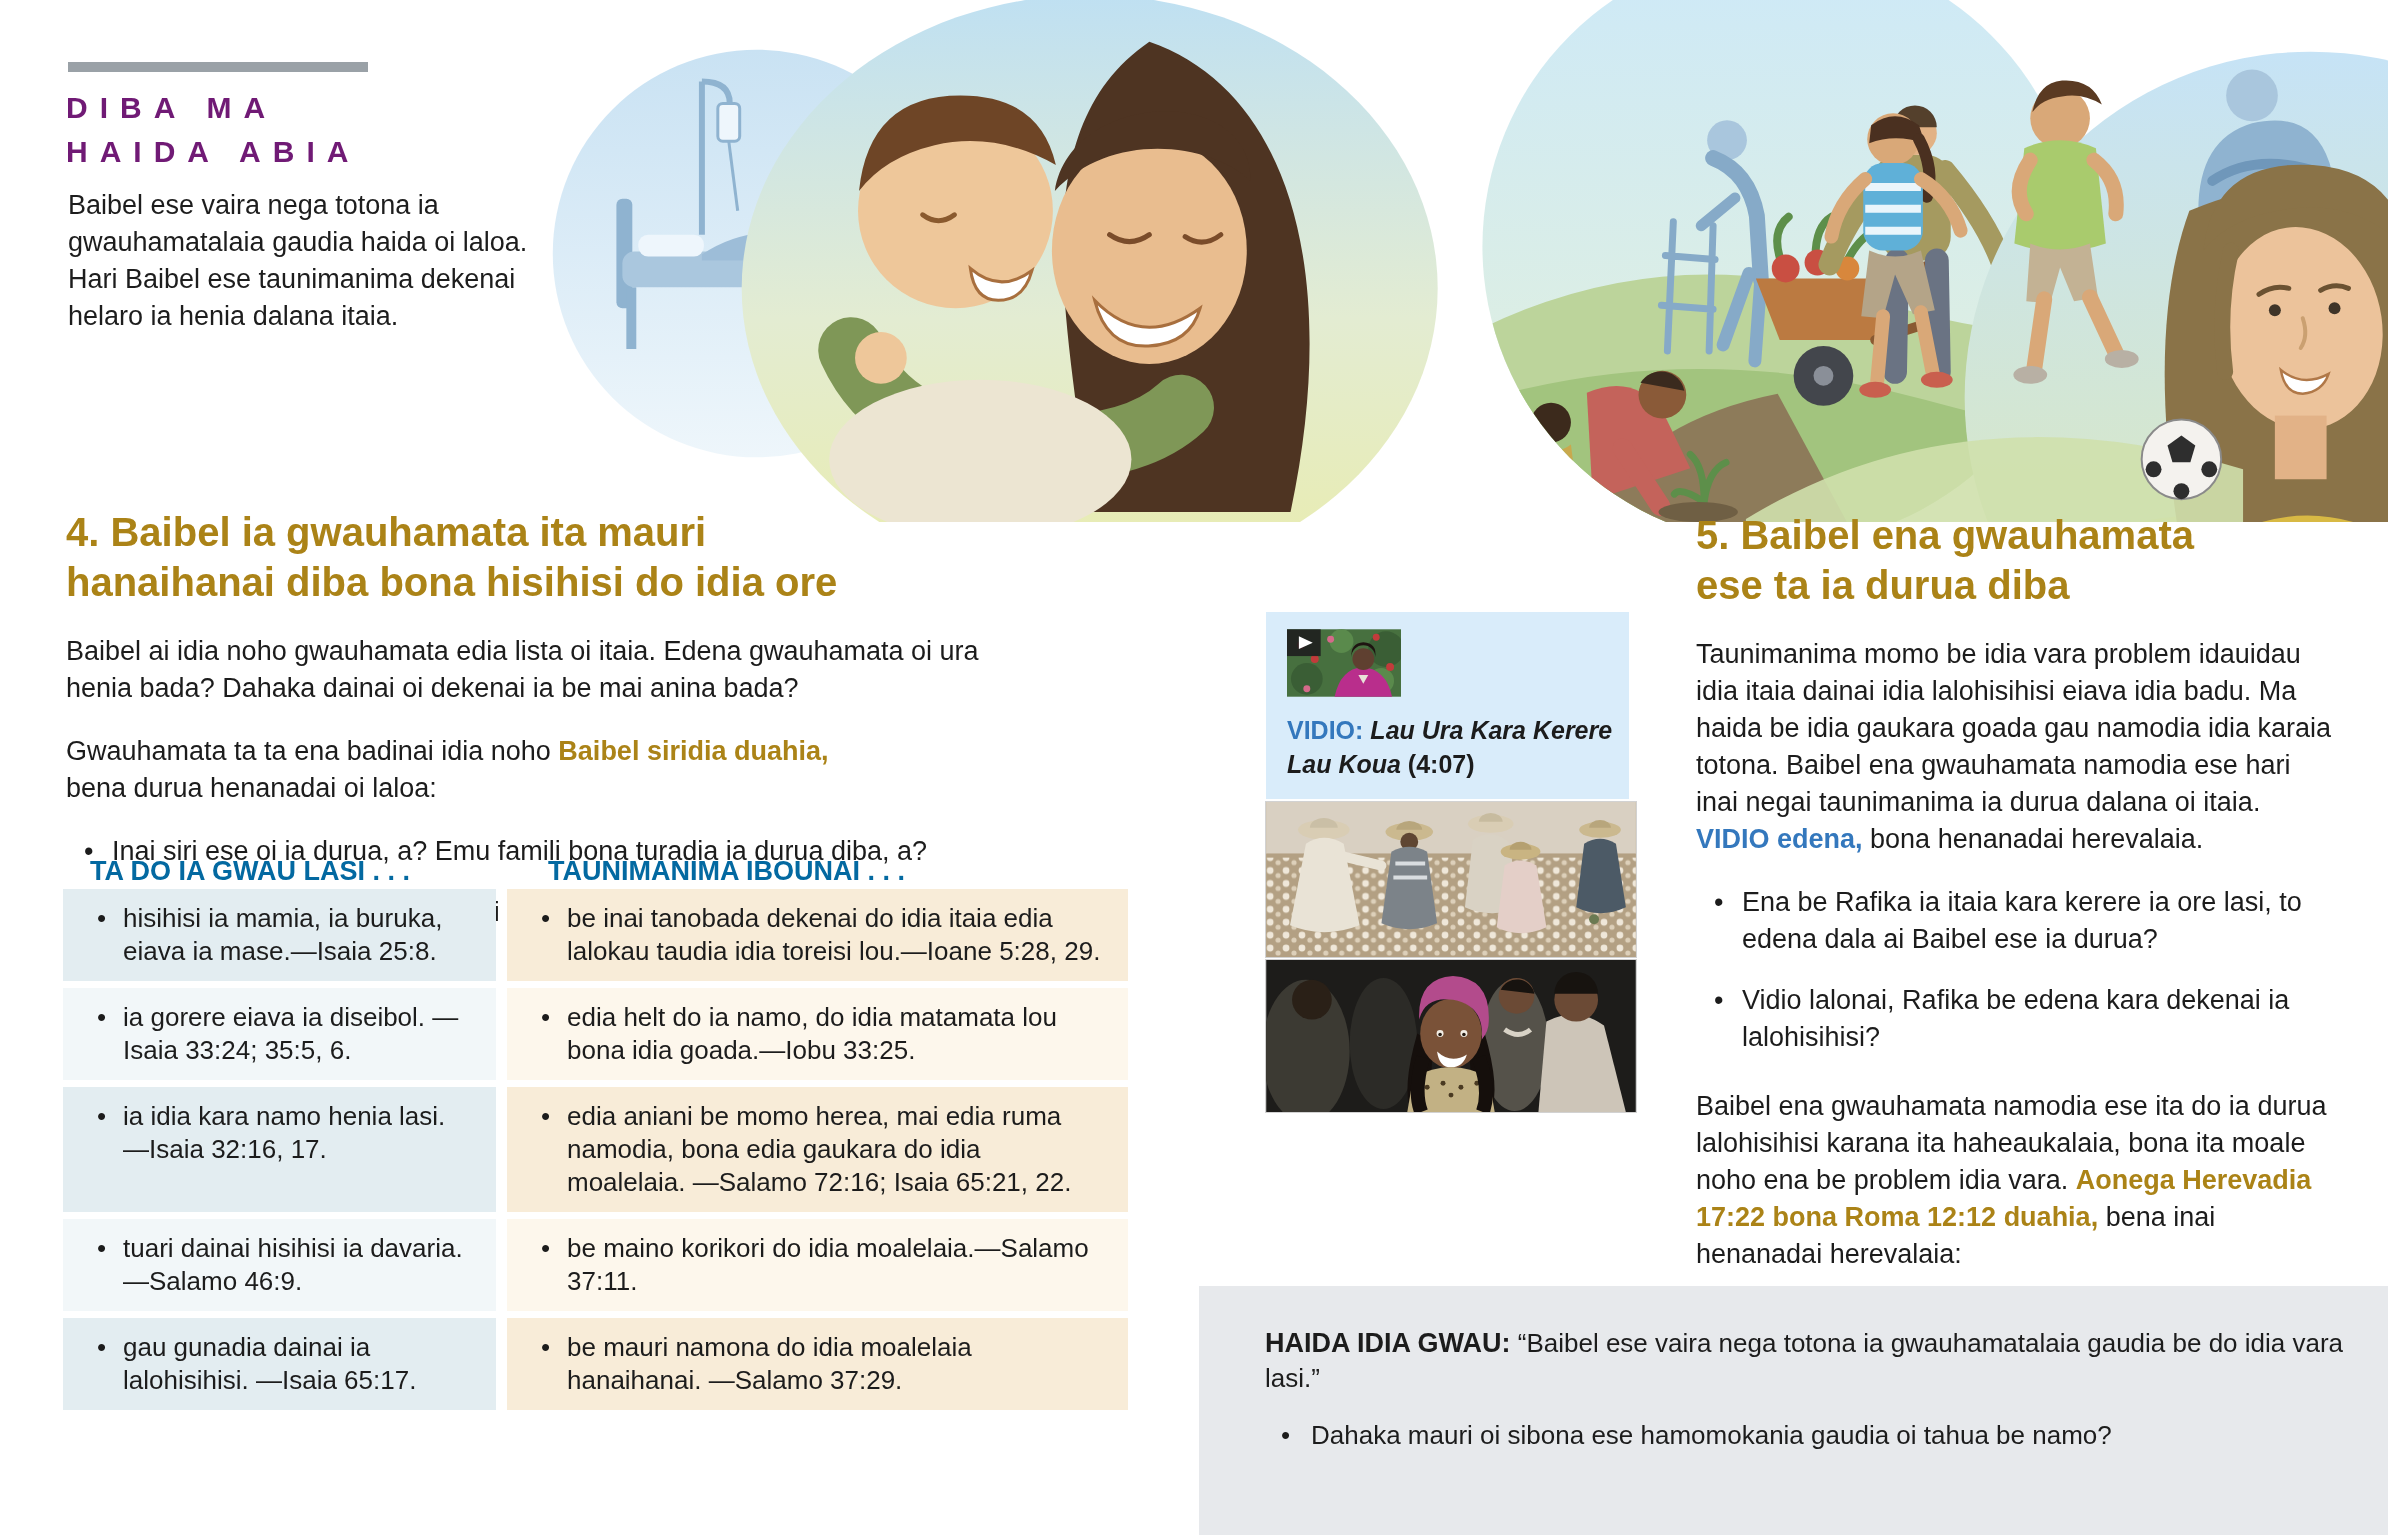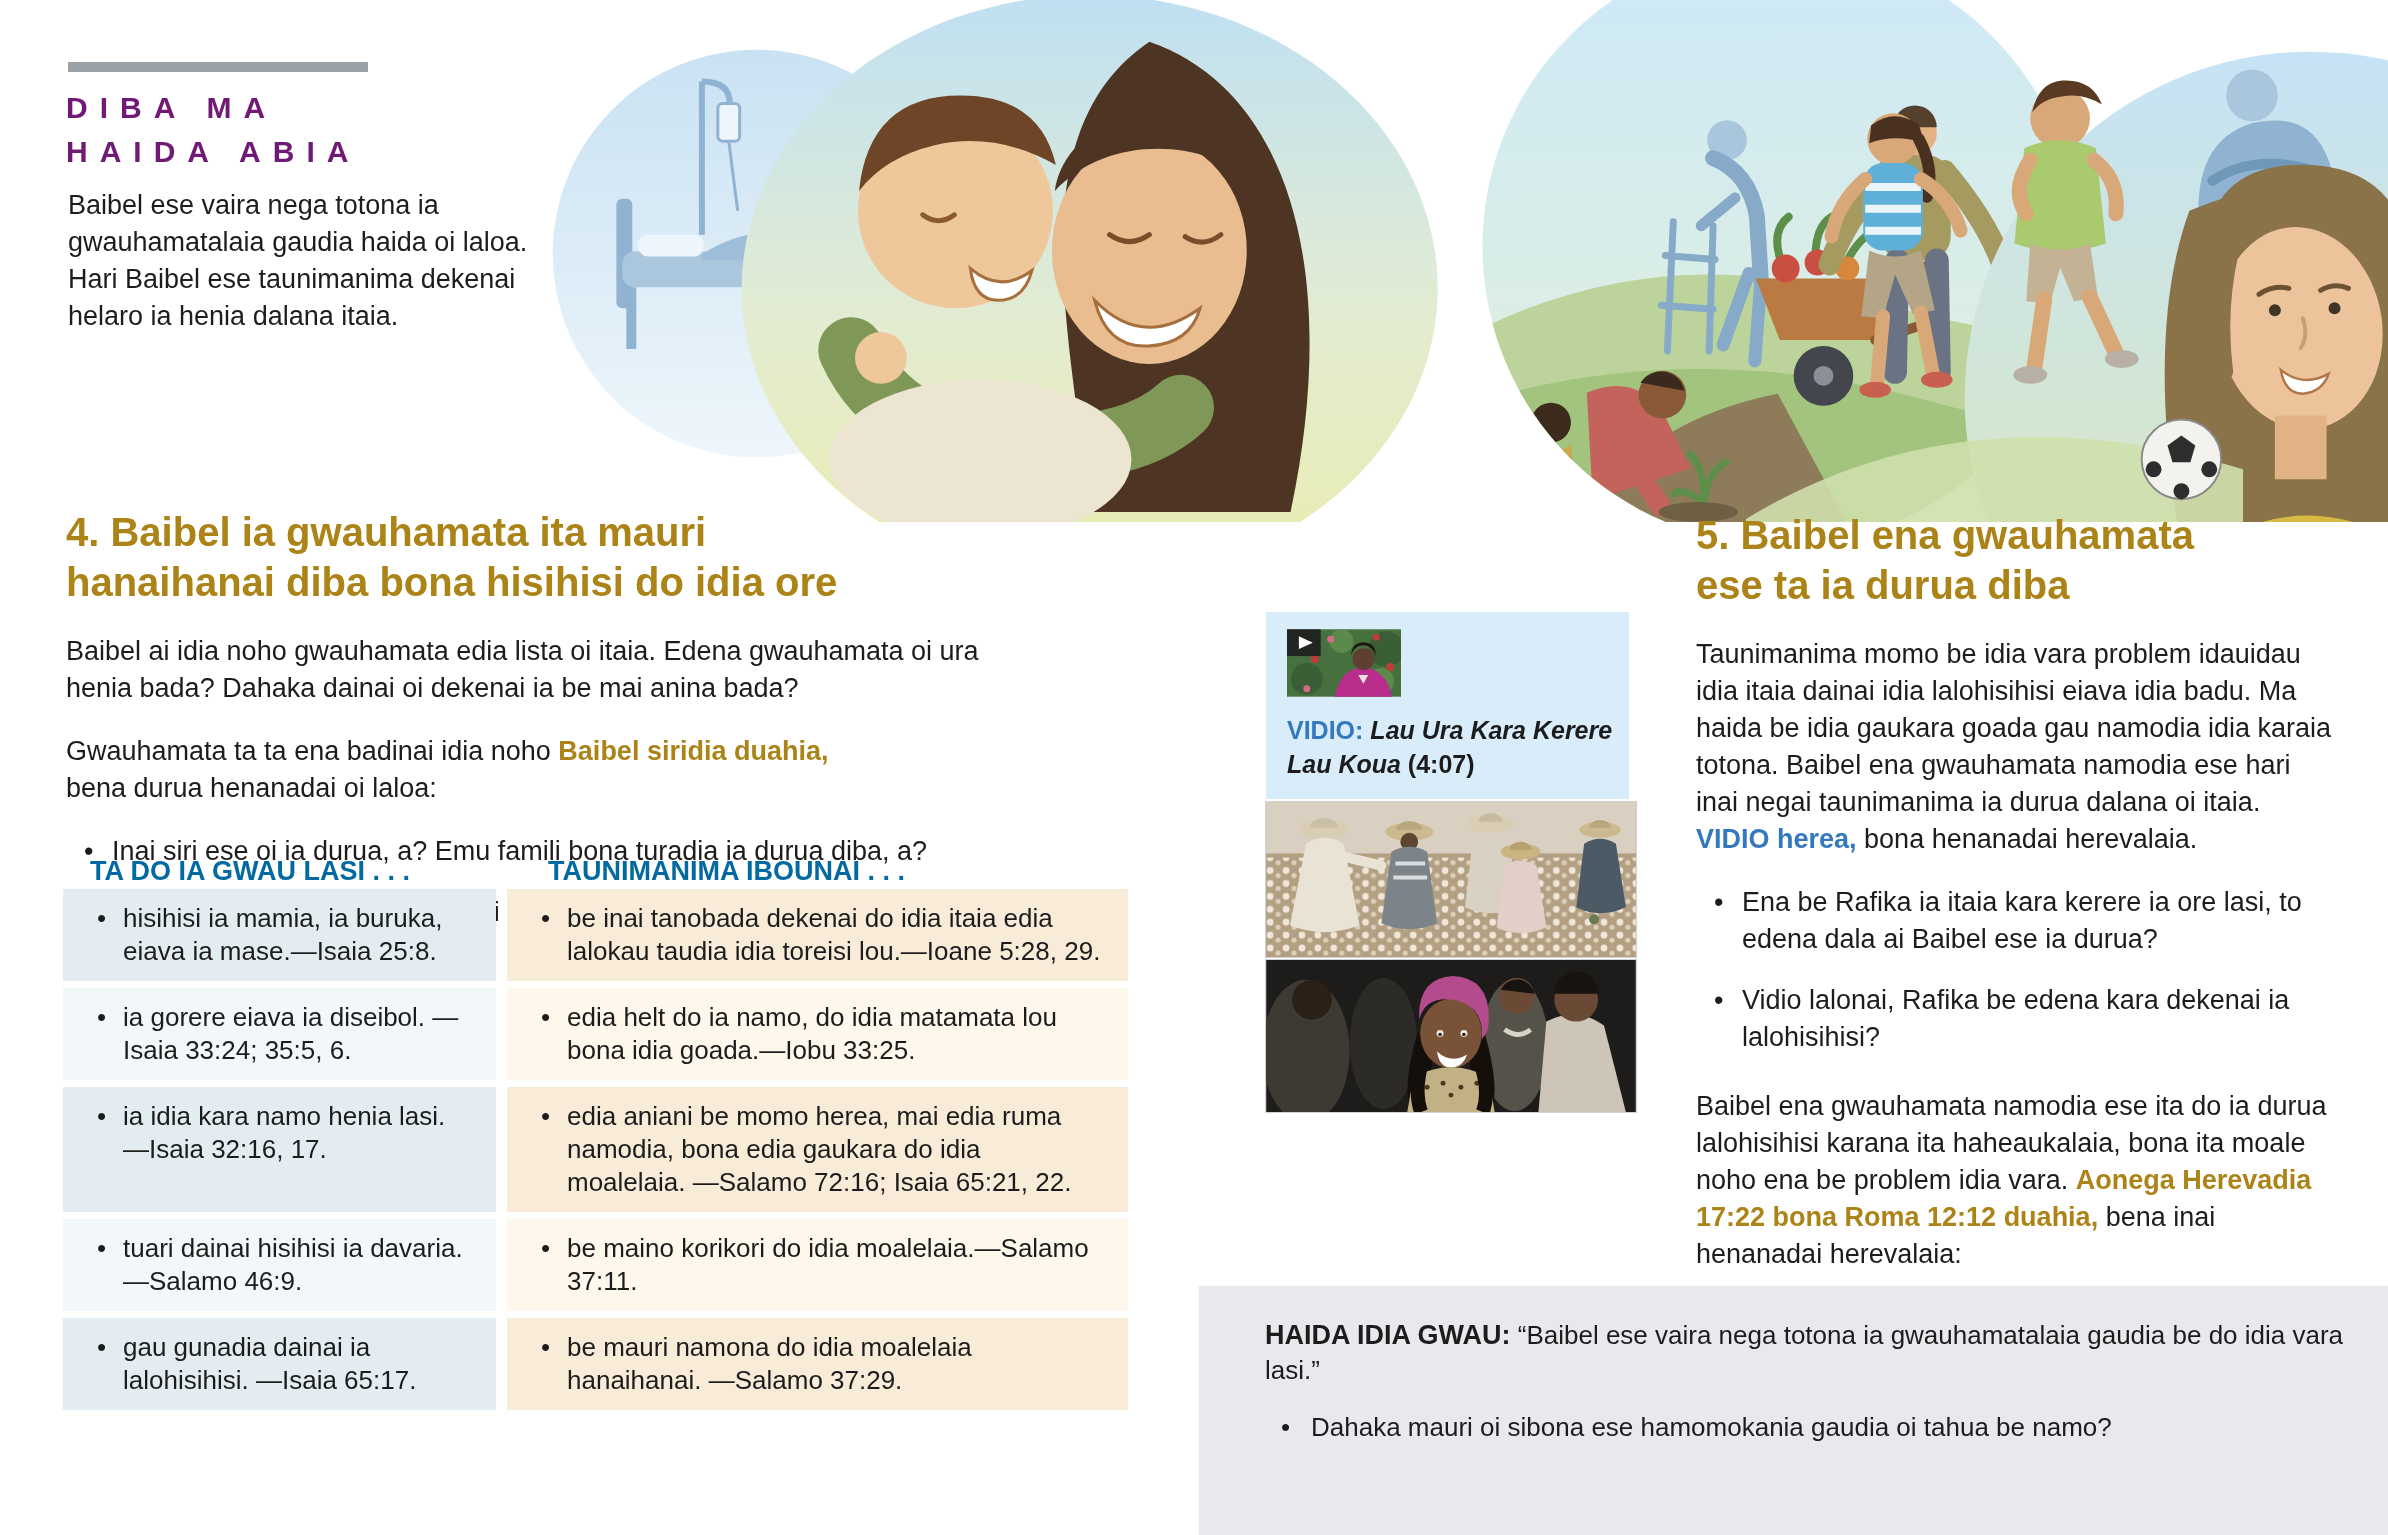--- a/index.html
+++ b/index.html
@@ -51,21 +51,21 @@
   .vlabel{color:var(--blue,#3478bd);font-weight:700;}
   .vtitle{font-style:italic;font-weight:700;}
   .vdur{font-weight:700;}
   .photo{position:absolute;left:1266px;width:370px;}
   .photo1{top:802px;height:155px;}
   .photo2{top:960px;height:152px;}
   .photo svg{display:block;outline:1px solid #d2d2d2;}
 
   
   .footerbox{position:absolute;left:1199px;top:1286px;width:1189px;height:250px;background:var(--footer-gray,#e7e9ec);}
-  .fb-inner{padding:32px 44px 0 66px;}
+  .fb-inner{padding:40px 44px 0 66px;}
   .fline{margin:0;font-size:26px;line-height:35px;}
   .flabel{font-weight:700;font-size:27px;}
   .fbullet{position:relative;margin-top:22px;padding-left:46px;font-size:26px;line-height:34px;}
   .fbullet::before{content:"\2022";position:absolute;left:16px;top:0;}
 </style>
 </head>
 <body>
 
 <div class="page">
 
@@ -397,21 +397,21 @@
           <circle cx="212" cy="124" r="2.5" fill="#4a3a22"></circle>
         <circle cx="186" cy="136" r="2.5" fill="#4a3a22"></circle>
         <path d="M158 98 q-10 34 -2 55" stroke="#150f0c" stroke-width="14" fill="none"></path>
         <path d="M214 98 q12 34 4 55" stroke="#150f0c" stroke-width="14" fill="none"></path>
       </g>
     </svg>
   </figure>
 
   <section class="sec sec5">
     <h2 class="qhead">5. Baibel ena gwauhamata ese ta ia durua diba</h2>
-    <p class="p"><span>Taunimanima momo be idia vara problem idauidau idia itaia dainai idia lalohisihisi eiava idia badu. Ma haida be idia gaukara goada gau namodia idia karaia totona. Baibel ena gwauhamata namodia ese hari inai negai taunimanima ia durua dalana oi itaia. </span><span class="bluelink">VIDIO herea,</span><span> bona henanadai herevalaia.</span></p>
+    <p class="p"><span>Taunimanima momo be idia vara problem idauidau idia itaia dainai idia lalohisihisi eiava idia badu. Ma haida be idia gaukara goada gau namodia idia karaia totona. Baibel ena gwauhamata namodia ese hari inai negai taunimanima ia durua dalana oi itaia. </span><span class="bluelink">VIDIO edena,</span><span> bona henanadai herevalaia.</span></p>
     <div class="bullet">Ena be Rafika ia itaia kara kerere ia ore lasi, to edena dala ai Baibel ese ia durua?</div>
     <div class="bullet">Vidio lalonai, Rafika be edena kara dekenai ia lalohisihisi?</div>
     <p class="p" style="margin-top:32px"><span>Baibel ena gwauhamata namodia ese ita do ia durua lalohisihisi karana ita haheaukalaia, bona ita moale noho ena be problem idia vara. </span><span class="goldlink">Aonega Herevadia 17:22 bona Roma 12:12 duahia,</span><span> bena inai henanadai herevalaia:</span></p>
     <div class="bullet">Baibel ai ia noho vaira nega ena sivarai namona ese hari emu mauri ia hanamoa diba, a? Dahaka dainai unai bamona oi laloa?</div>
   </section>
 
   <footer class="footerbox">
     <div class="fb-inner">
       <p class="fline"><span class="flabel">HAIDA IDIA GWAU:</span> <span>“Baibel ese vaira nega totona ia gwauhamatalaia gaudia be do idia vara lasi.”</span></p>
       <div class="fbullet">Dahaka mauri oi sibona ese hamomokania gaudia oi tahua be namo?</div>

